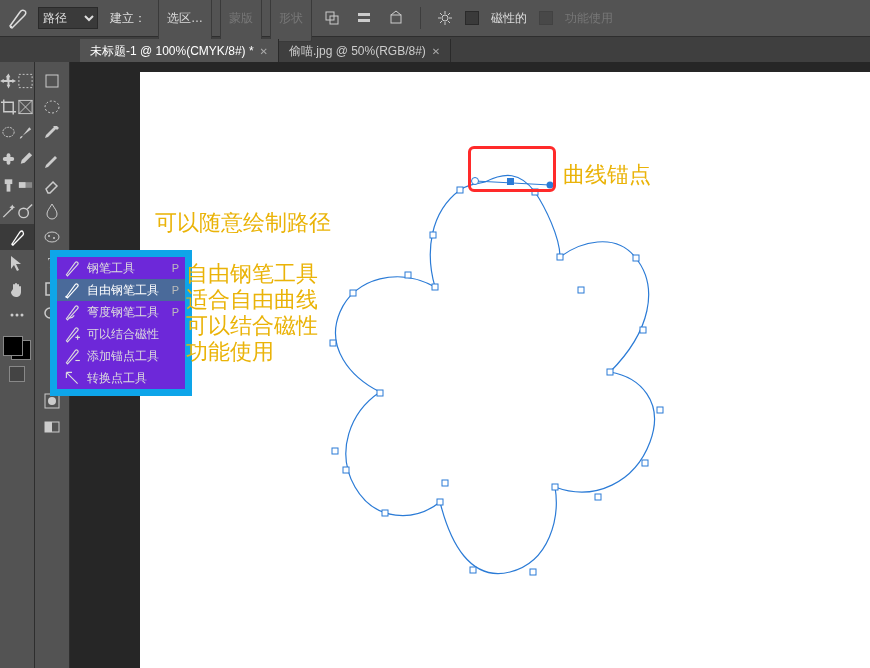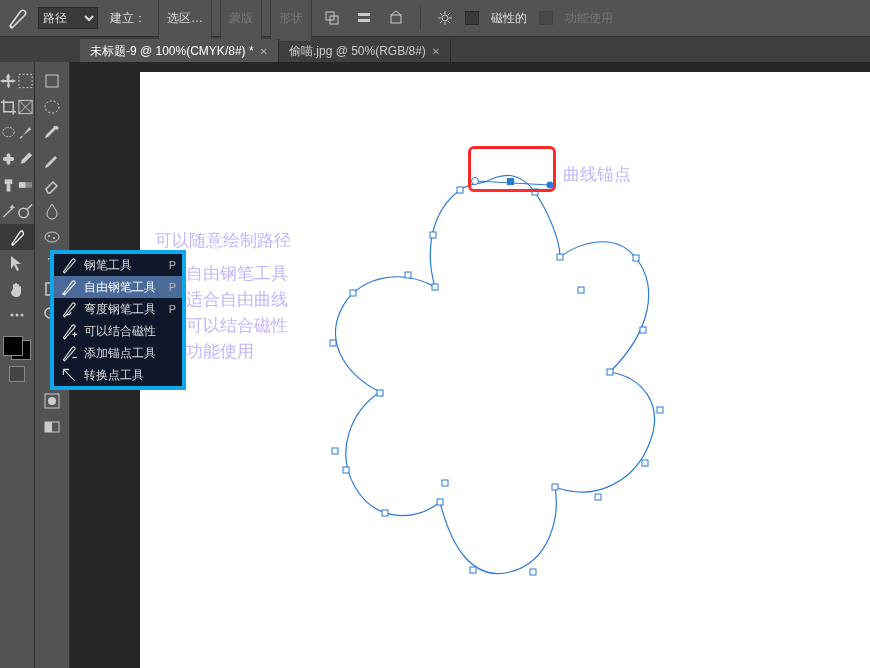--- a/index.html
+++ b/index.html
@@ -29,27 +29,27 @@
 .tools-row2 .toolslot{width:17px}
 .tools2{width:34px;background:#535353;border-right:1px solid #2e2e2e;padding-top:6px}
 .swatch{position:relative;width:28px;height:24px;margin:8px auto 4px}
 .swatch .fg{position:absolute;left:0;top:0;width:18px;height:18px;background:#000;border:1px solid #888}
 .swatch .bg{position:absolute;right:0;bottom:0;width:18px;height:18px;background:#000;border:1px solid #888}
 .mini{width:14px;height:14px;border:1px solid #888;margin:2px auto}
 
 .stage{flex:1;background:#262626;position:relative;overflow:hidden}
 .canvas{position:absolute;left:70px;top:10px;width:730px;height:650px;background:#fff}
 
-.flyout{position:absolute;left:50px;top:250px;width:128px;background:#0f172a;border:4px solid #0ea5e9;z-index:50}
+.flyout{position:absolute;left:50px;top:250px;width:128px;background:#6d28d9;border:7px solid #0ea5e9;z-index:50}
 .fly-item{height:22px;display:flex;align-items:center;padding:0 6px;gap:6px;color:#ddd}
 .fly-item.sel{background:#4a6a9a;color:#fff}
 .fly-ico{width:18px;height:18px;display:flex;align-items:center;justify-content:center}
 .fly-key{margin-left:auto;color:#bbb;font-size:11px}
 
-.ann{position:absolute;color:#c4b5fd;font-size:17px;line-height:26px;z-index:60;white-space:pre}
+.ann{position:absolute;color:#eab308;font-size:22px;line-height:26px;z-index:60;white-space:pre}
 .redbox{position:absolute;border:3px solid #ff2a2a;border-radius:6px;z-index:60}
 
 .vec{position:absolute;left:0;top:0;width:730px;height:650px;pointer-events:none}
 .anchor{fill:#fff;stroke:#2b7bd6;stroke-width:1}
 .handle{fill:#2b7bd6}
 .handle-open{fill:#fff;stroke:#2b7bd6;stroke-width:1}
 .pathln{fill:none;stroke:#2b7bd6;stroke-width:1.2}
 .hline{stroke:#2b7bd6;stroke-width:1}
 </style>
 </head>
@@ -93,21 +93,21 @@
       </svg>
     </div>
   <div class="ops-chk"></div>
   <span class="ops-label">磁性的</span>
   <div class="ops-chk ops-dis" style="opacity:.4"></div>
   <span class="ops-label ops-dis">功能使用</span>
 </div>
 
 <div class="tabrow">
   <div class="tab active">
-      <span>未标题-9 @ 100%(CMYK/8#) *</span>
+      <span>未标题-1 @ 100%(CMYK/8#) *</span>
       <span class="tab-x">✕</span>
     </div>
   <div class="tab">
       <span>偷喵.jpg @ 50%(RGB/8#)</span>
       <span class="tab-x">✕</span>
     </div>
 </div>
 
 <div class="body">
 
@@ -386,19 +386,19 @@
   <div class="fly-item">
     <span class="fly-ico">
         <svg viewBox="0 0 16 16">
           <path d="M3 3l10 10M3 3v5M3 3h5" fill="none" stroke="#ddd"></path>
         </svg>
       </span>
     <span>转换点工具</span>
   </div>
 </div>
 
-<div class="ann" style="left:155px;top:228px">可以随意绘制路径</div>
+<div class="ann" style="left:155px;top:210px">可以随意绘制路径</div>
 <div class="ann" style="left:186px;top:261px">自由钢笔工具
 适合自由曲线
 可以结合磁性
 功能使用</div>
 <div class="redbox" style="left:468px;top:146px;width:82px;height:40px"></div>
 <div class="ann" style="left:563px;top:162px">曲线锚点</div>
 
 </body></html>

